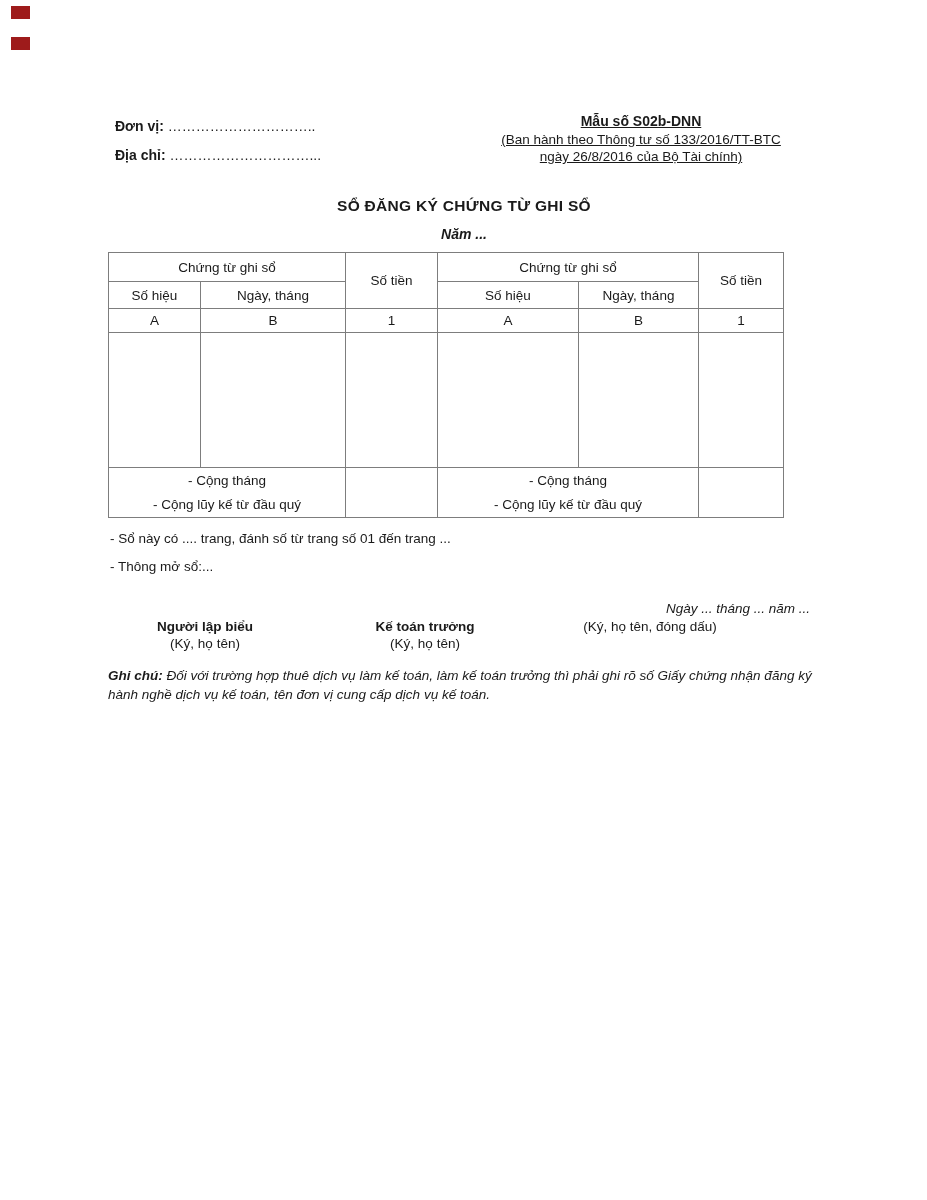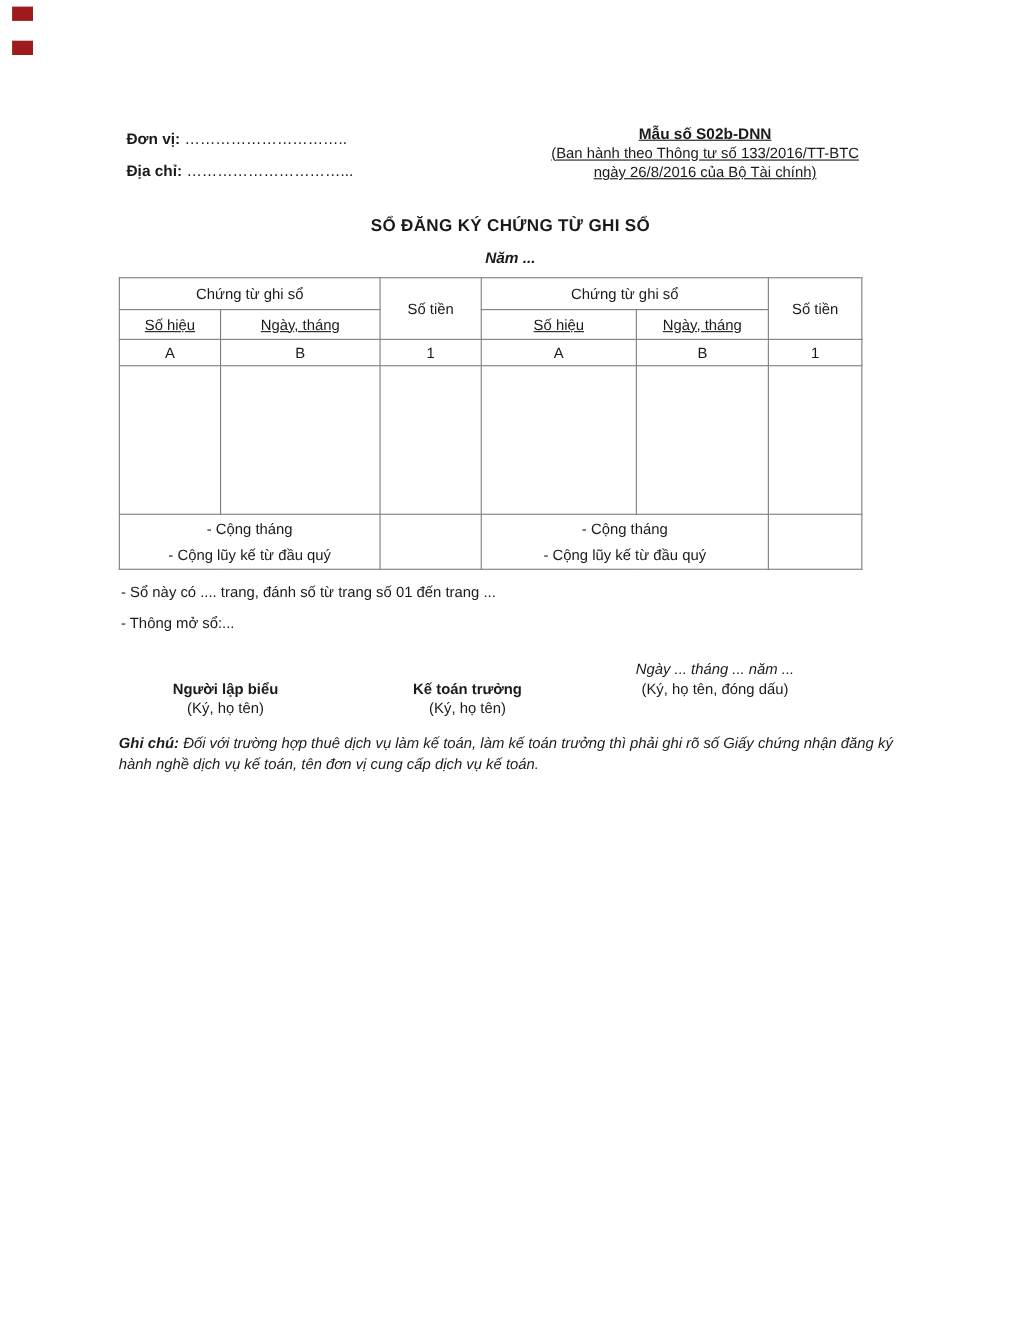--- a/index.html
+++ b/index.html
@@ -71,21 +71,21 @@
     color: #1a1a1a;
   }
   table.register th, table.register td {
     border: 1px solid #7d7d7d;
     font-weight: normal;
     text-align: center;
     vertical-align: middle;
     padding: 0;
   }
   tr.r-group  { height: 29px; }
-  tr.r-sub    { height: 27px; text-decoration: underline; }
+  tr.r-sub    { height: 27px; }
   tr.r-index  { height: 24px; }
   tr.r-body   { height: 135px; }
   tr.r-footer { height: 50px; }
   td.sum-cell {
     text-align: left;
     padding-left: 4px;
   }
   td.sum-cell div { line-height: 24px; }
 
   .note-line {
@@ -101,21 +101,21 @@
   .sig-col {
     position: absolute;
     top: 600px;
     text-align: center;
     font-size: 13.5px;
     line-height: 17.5px;
   }
   .sig-1 { left: 85px;  width: 240px; }
   .sig-2 { left: 305px; width: 240px; }
   .sig-3 { left: 490px; width: 320px; }
-  .sig-date { font-style: italic; min-height: 17.5px; }
+  .sig-date { font-style: italic; min-height: 17.5px; text-align: right; }
   .sig-title { font-weight: bold; }
 
   .footnote {
     position: absolute;
     left: 108px; top: 666px;
     width: 714px;
     font-size: 13.5px;
     font-style: italic;
     line-height: 19px;
   }

